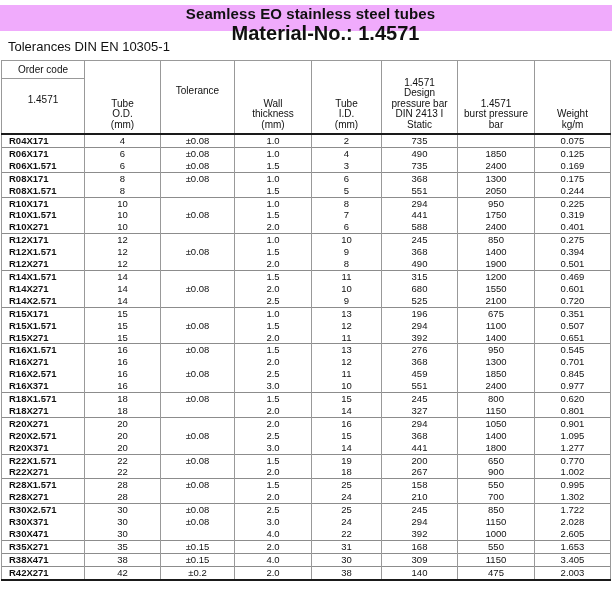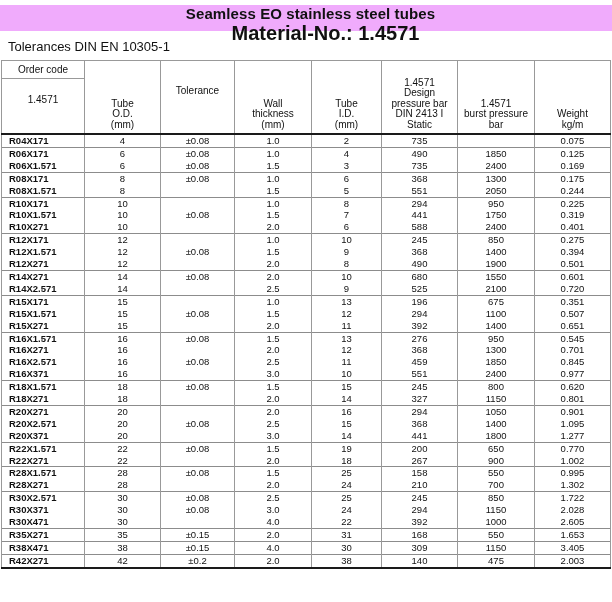--- a/index.html
+++ b/index.html
@@ -223,20 +223,30 @@
         <td></td>
         <td>2.0</td>
         <td>8</td>
         <td>490</td>
         <td>1900</td>
         <td>0.501</td>
       </tr>
     </tbody>
     <tbody class="grp">
       <tr>
+        <td class="code">R14X1.571</td>
+        <td>14</td>
+        <td></td>
+        <td>1.5</td>
+        <td>11</td>
+        <td>315</td>
+        <td>1200</td>
+        <td>0.469</td>
+      </tr>
+      <tr>
         <td class="code">R14X271</td>
         <td>14</td>
         <td>±0.08</td>
         <td>2.0</td>
         <td>10</td>
         <td>680</td>
         <td>1550</td>
         <td>0.601</td>
       </tr>
       <tr>

